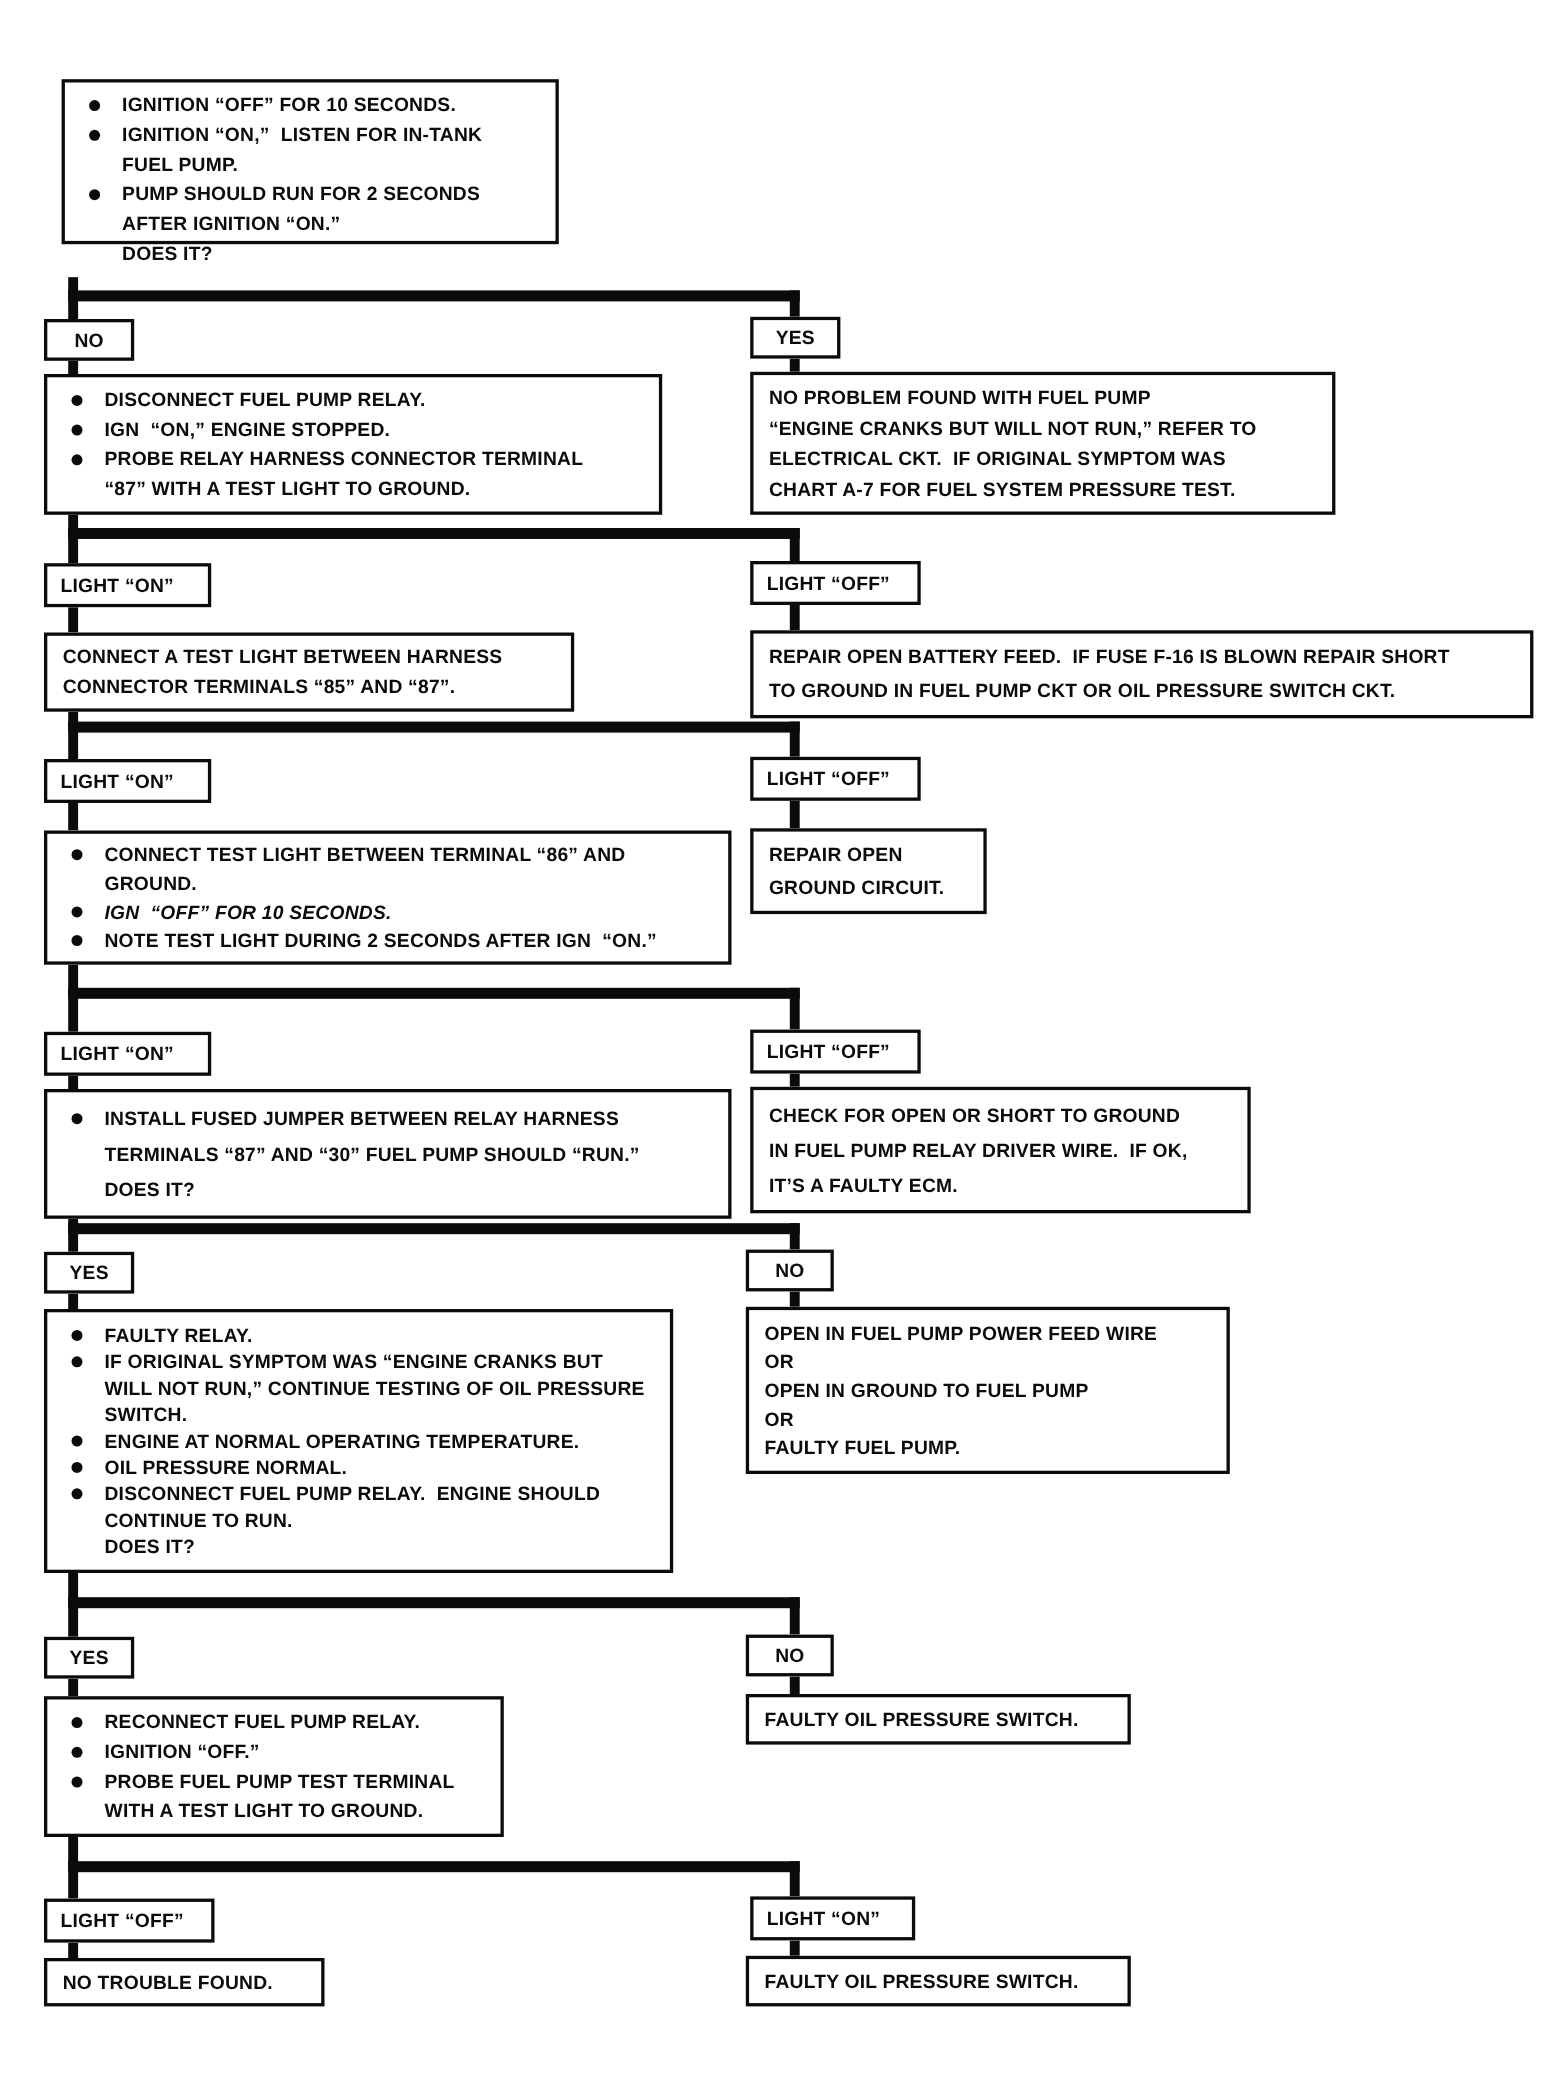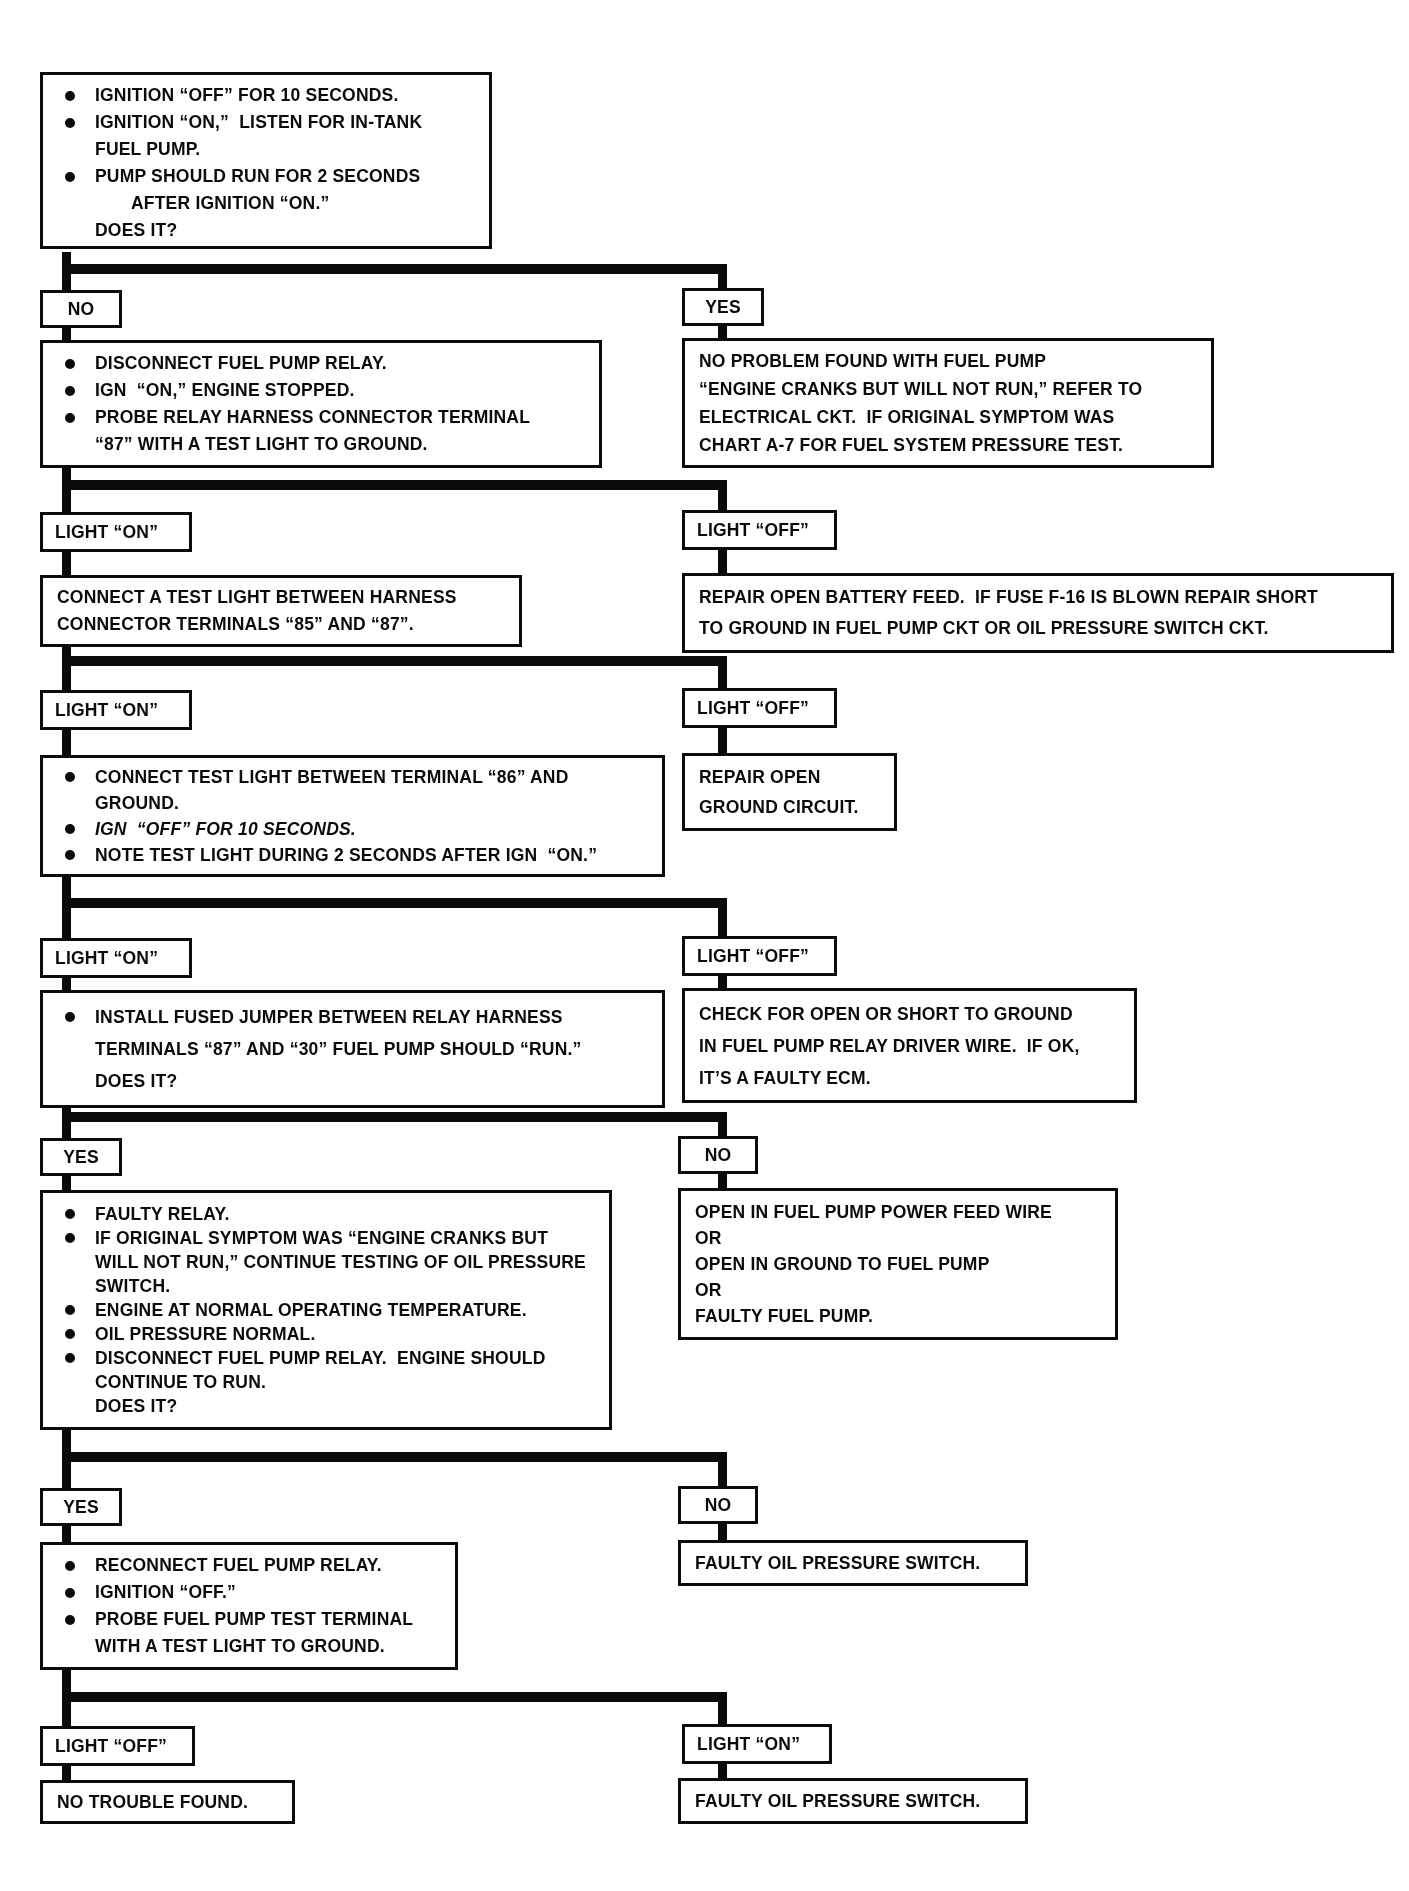--- a/index.html
+++ b/index.html
@@ -76,34 +76,34 @@
     <div class="conn" style="left: 62px; top: 1452px; width: 9px; height: 36px; background: rgb(11, 11, 11);"></div>
     <div class="conn" style="left: 718px; top: 1452px; width: 9px; height: 34px; background: rgb(11, 11, 11);"></div>
     <div class="conn" style="left: 62px; top: 1526px; width: 9px; height: 16px; background: rgb(11, 11, 11);"></div>
     <div class="conn" style="left: 718px; top: 1524px; width: 9px; height: 16px; background: rgb(11, 11, 11);"></div>
     <div class="conn" style="left: 62px; top: 1670px; width: 9px; height: 26px; background: rgb(11, 11, 11);"></div>
     <div class="conn" style="left: 62px; top: 1692px; width: 665px; height: 10px; background: rgb(11, 11, 11);"></div>
     <div class="conn" style="left: 62px; top: 1692px; width: 9px; height: 34px; background: rgb(11, 11, 11);"></div>
     <div class="conn" style="left: 718px; top: 1692px; width: 9px; height: 32px; background: rgb(11, 11, 11);"></div>
     <div class="conn" style="left: 62px; top: 1766px; width: 9px; height: 14px; background: rgb(11, 11, 11);"></div>
     <div class="conn" style="left: 718px; top: 1764px; width: 9px; height: 14px; background: rgb(11, 11, 11);"></div>
-    <div class="node process" style="left: 40px; top: 72px; width: 452px; height: 177px; border-color: rgb(11, 11, 11); padding-top: 7px;">
+    <div class="node process" style="left: 56px; top: 72px; width: 452px; height: 150px; border-color: rgb(11, 11, 11); padding-top: 7px;">
       <div class="item bulleted">
         <span class="bullet" style="top: 9px; background: rgb(11, 11, 11);"></span>
         <div class="line" style="line-height: 27px;">IGNITION “OFF” FOR 10 SECONDS.</div>
       </div>
       <div class="item bulleted">
         <span class="bullet" style="top: 9px; background: rgb(11, 11, 11);"></span>
         <div class="line" style="line-height: 27px;">IGNITION “ON,”  LISTEN FOR IN-TANK</div>
         <div class="line" style="line-height: 27px;">FUEL PUMP.</div>
       </div>
       <div class="item bulleted">
         <span class="bullet" style="top: 9px; background: rgb(11, 11, 11);"></span>
         <div class="line" style="line-height: 27px;">PUMP SHOULD RUN FOR 2 SECONDS</div>
-        <div class="line" style="line-height: 27px; margin-left: 36px;">AFTER IGNITION “ON.”</div>
+        <div class="line" style="line-height: 27px;">AFTER IGNITION “ON.”</div>
         <div class="line" style="line-height: 27px;">DOES IT?</div>
       </div>
     </div>
     <div class="node label ctr" style="left: 40px; top: 290px; width: 82px; height: 38px; border-color: rgb(11, 11, 11);">
       <span class="line">NO</span>
     </div>
     <div class="node label ctr" style="left: 682px; top: 288px; width: 82px; height: 38px; border-color: rgb(11, 11, 11);">
       <span class="line">YES</span>
     </div>
     <div class="node process" style="left: 40px; top: 340px; width: 562px; height: 128px; border-color: rgb(11, 11, 11); padding-top: 7px;">

